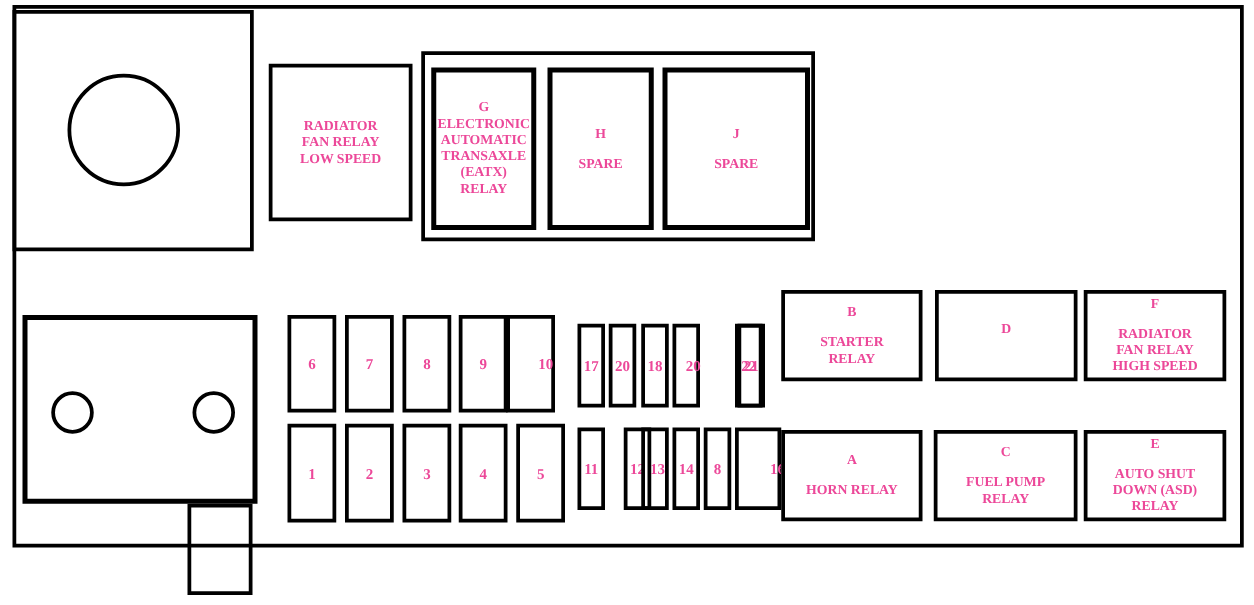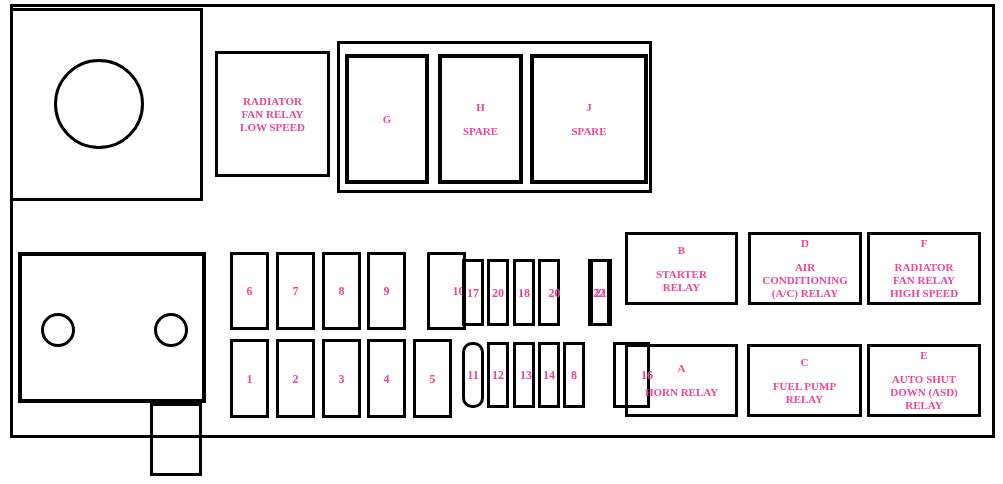--- a/index.html
+++ b/index.html
@@ -44,20 +44,24 @@
 
   <div class="abs ln flex" style="left:215px;top:51px;width:115px;height:126px;">
     <span class="lbl">RADIATOR
 FAN RELAY
 LOW SPEED</span>
   </div>
 
   <div class="abs ln" style="left:337px;top:41px;width:315px;height:152px;">
     <div class="abs ln4 flex" style="left:5px;top:10px;width:84px;height:130px;">
       <span class="letter">G</span>
+      <span class="lbl">ELECTRONIC
+AUTOMATIC
+TRANSAXLE
+(EATX) RELAY</span>
     </div>
     <div class="abs ln4 flex" style="left:98px;top:10px;width:85px;height:130px;">
       <span class="letter gap">H</span>
       <span class="lbl">SPARE</span>
     </div>
     <div class="abs ln4 flex" style="left:190px;top:10px;width:118px;height:130px;">
       <span class="letter gap">J</span>
       <span class="lbl">SPARE</span>
     </div>
   </div>
@@ -74,21 +78,21 @@
     </div>
   <div class="abs ln flex fw row-wt" style="left:276px;">
       <span class="num">7</span>
     </div>
   <div class="abs ln flex fw row-wt" style="left:322px;">
       <span class="num">8</span>
     </div>
   <div class="abs ln flex fw row-wt" style="left:367px;">
       <span class="num">9</span>
     </div>
-  <div class="abs ln flex fw row-wt" style="left:427px;padding-left:24px;">
+  <div class="abs ln flex fw row-wt" style="left:405px;padding-left:24px;">
       <span class="num">10</span>
     </div>
 
   <div class="abs ln flex fw row-wb" style="left:230px;">
       <span class="num">1</span>
     </div>
   <div class="abs ln flex fw row-wb" style="left:276px;">
       <span class="num">2</span>
     </div>
   <div class="abs ln flex fw row-wb" style="left:322px;">
@@ -113,49 +117,46 @@
   <div class="abs ln flex fn row-nt" style="left:538px;padding-left:11px;">
       <span class="num">20</span>
     </div>
   <div class="abs ln flex fn row-nt" style="left:590px;">
       <span class="num">21</span>
     </div>
   <div class="abs ln flex fn row-nt" style="left:588px;">
       <span class="num">22</span>
     </div>
 
-  <div class="abs ln flex fn row-nb" style="left:462px;border-radius:10px;">
+  <div class="abs ln flex fn row-nb" style="left:462px;">
       <span class="num">11</span>
     </div>
-  <div class="abs ln flex fn row-nb" style="left:487px;">
+  <div class="abs ln flex fn row-nb" style="left:499px;">
       <span class="num">12</span>
     </div>
   <div class="abs ln flex fn row-nb" style="left:513px;align-items:flex-end;">
       <span class="num">13</span>
     </div>
   <div class="abs ln flex fn row-nb" style="left:538px;">
       <span class="num">14</span>
     </div>
   <div class="abs ln flex fn row-nb" style="left:563px;">
       <span class="num">8</span>
     </div>
-  <div class="abs ln flex fn row-nb" style="left:613px;padding-left:31px;">
+  <div class="abs ln flex fn row-nb" style="left:588px;padding-left:31px;">
       <span class="num">16</span>
     </div>
 
   <div class="abs ln flex relay row-rt" style="left:625px;width:113px;">
     <span class="letter gap">B</span>
     <span class="lbl">STARTER
 RELAY</span>
   </div>
   <div class="abs ln flex relay row-rt" style="left:748px;width:114px;">
     <span class="letter gap">D</span>
-    <span class="lbl">AIR
-CONDITIONING
-(A/C) RELAY</span>
   </div>
   <div class="abs ln flex relay row-rt" style="left:867px;width:114px;">
     <span class="letter gap">F</span>
     <span class="lbl">RADIATOR
 FAN RELAY
 HIGH SPEED</span>
   </div>
 
   <div class="abs ln flex relay row-rb" style="left:625px;width:113px;">
     <span class="letter gap">A</span>

